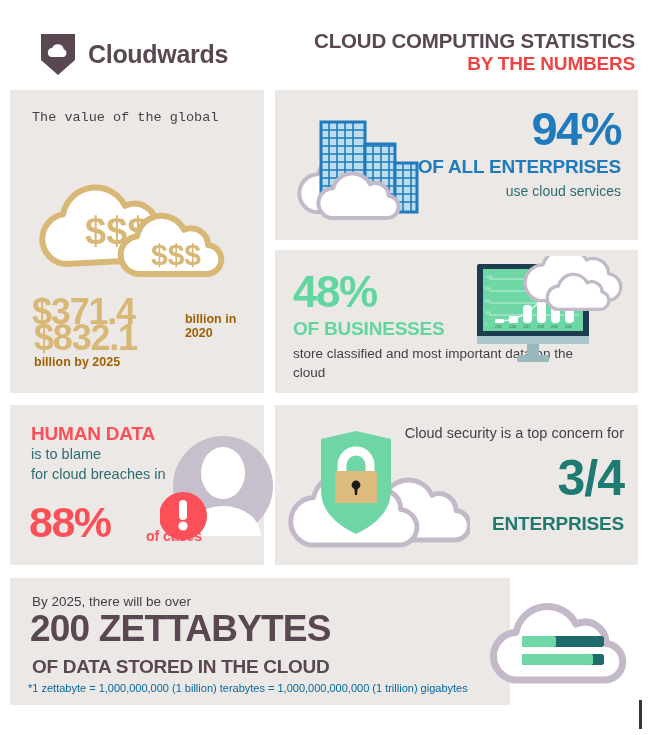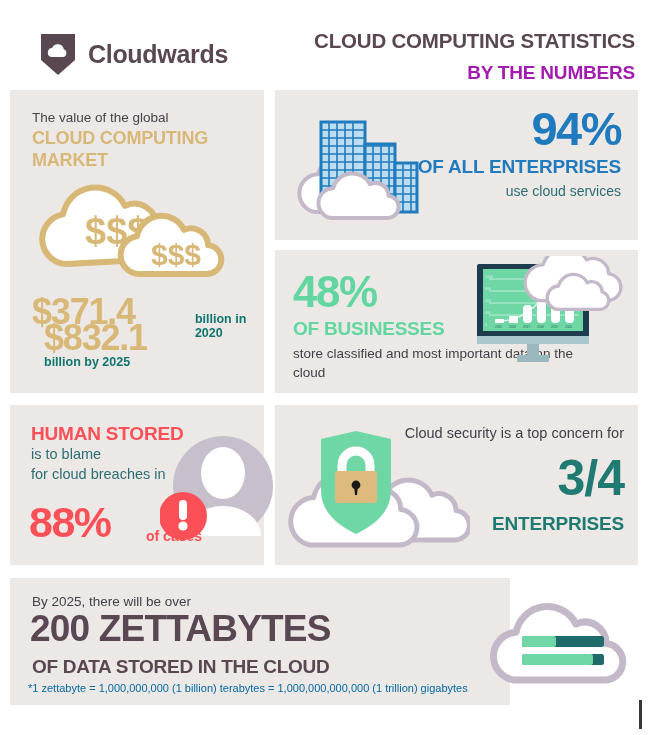--- a/index.html
+++ b/index.html
@@ -20,43 +20,43 @@
   .logo-text{
     font-size:25px;font-weight:700;color:#594752;letter-spacing:-0.3px;
     font-family:"Liberation Sans", sans-serif;
   }
   .title-block{position:absolute;right:25px;top:30px;text-align:right;}
   .title-main{
     font-size:20.5px;font-weight:800;color:#594752;letter-spacing:-0.2px;
     line-height:1.08;white-space:nowrap;
   }
   .title-sub{
-    font-size:19px;font-weight:800;color:#a21caf;letter-spacing:-0.2px;
-    line-height:1.1;margin-top:11px;white-space:nowrap;
+    font-size:19px;font-weight:800;color:#ef4444;letter-spacing:-0.2px;
+    line-height:1.1;margin-top:2px;white-space:nowrap;
   }
 
   
   .panel{position:absolute;background:#ece8e6;}
   #panel-market{left:10px;top:90px;width:254px;height:303px;}
   #panel-enterprises{left:275px;top:90px;width:363px;height:150px;}
   #panel-businesses{left:275px;top:250px;width:363px;height:143px;}
   #panel-humanerror{left:10px;top:405px;width:254px;height:160px;}
   #panel-security{left:275px;top:405px;width:363px;height:160px;}
   #panel-zettabytes{left:10px;top:578px;width:500px;height:127px;}
 
   
-  .mk-lead{position:absolute;left:22px;top:20px;font-size:13.5px;color:#4a3f48;font-weight:500;}
+  .mk-lead{position:absolute;left:22px;top:20px;font-size:13.5px;color:#4a3f48;font-weight:500;font-family:Liberation Mono, monospace;}
   .mk-head{position:absolute;left:22px;top:38px;font-size:18px;font-weight:800;color:#d8b877;
           line-height:1.22;letter-spacing:-0.2px;width:220px;}
   .mk-clouds{position:absolute;left:22px;top:88px;width:220px;height:100px;}
   .mk-row{position:absolute;display:flex;align-items:baseline;}
   .mk-row.r1{left:22px;top:204px;gap:48px;}
   .mk-row.r2{left:22px;top:230px;flex-direction:column;}
   .mk-big{font-size:36px;font-weight:800;color:#d8b877;letter-spacing:-1.2px;line-height:1;}
-  .mk-small{font-size:12.5px;font-weight:700;color:#0f766e;margin-left:12px;position:relative;top:-1px;}
+  .mk-small{font-size:12.5px;font-weight:700;color:#a16207;margin-left:2px;position:relative;top:-1px;}
 
   
   .ent-icon{position:absolute;left:12px;top:16px;width:160px;height:120px;}
   .ent-txt{position:absolute;right:17px;top:16px;text-align:right;}
   .ent-pct{font-size:47px;font-weight:800;color:#1f7bbd;line-height:0.98;letter-spacing:-1.5px;}
   .ent-sub{font-size:19px;font-weight:800;color:#1f7bbd;letter-spacing:-0.2px;margin-top:4px;}
   .ent-note{font-size:14px;color:#2b6d72;font-weight:500;margin-top:5px;}
 
   
   .bus-pct{position:absolute;left:18px;top:20px;font-size:44px;font-weight:800;color:#62d6a0;
@@ -105,21 +105,20 @@
       <span class="logo-text">Cloudwards</span>
     </div>
     <div class="title-block">
       <div class="title-main">CLOUD COMPUTING STATISTICS</div>
       <div class="title-sub">BY THE NUMBERS</div>
     </div>
   </div>
 
   <div class="panel" id="panel-market">
     <div class="mk-lead">The value of the global</div>
-    <div class="mk-head">CLOUD COMPUTING MARKET</div>
 
     <div class="mk-clouds">
       <svg width="220" height="100" viewBox="0 0 220 100">
         <path d="M34 86 a25 25 0 0 1 -3 -49.6 a33 33 0 0 1 62 -8.5 a22 22 0 0 1 31.5 20 a17 17 0 0 1 -3.5 33.6 Z" fill="#ffffff" stroke="#d8b877" stroke-width="6" stroke-linejoin="round"></path>
         <text x="53" y="66" font-family="Liberation Sans, sans-serif" font-size="38" font-weight="800" fill="#d8b877">$$$</text>
         <path d="M107 96 a19 19 0 0 1 -2 -37.8 a25 25 0 0 1 47 -6.4 a17 17 0 0 1 24 15.2 a13 13 0 0 1 -2.6 29 Z" fill="#ffffff" stroke="#d8b877" stroke-width="6" stroke-linejoin="round"></path>
         <text x="119" y="87" font-family="Liberation Sans, sans-serif" font-size="30" font-weight="800" fill="#d8b877">$$$</text>
       </svg>
     </div>
 
@@ -223,21 +222,21 @@
     <div class="he-avatar">
       <svg width="115" height="120" viewBox="0 0 115 120">
         <circle cx="63" cy="53" r="50" fill="#c8bfcc"></circle>
         <ellipse cx="63" cy="40" rx="22" ry="26" fill="#ffffff"></ellipse>
         <path d="M25 103 a38 30 0 0 1 76 0 Z" fill="#ffffff"></path>
         <circle cx="23" cy="83" r="24" fill="#fb5058"></circle>
         <rect x="19" y="67" width="8" height="20" rx="4" fill="#ffffff"></rect>
         <circle cx="23" cy="93" r="4.6" fill="#ffffff"></circle>
       </svg>
     </div>
-    <div class="he-title">HUMAN STORED</div>
+    <div class="he-title">HUMAN DATA</div>
     <div class="he-line l1">is to blame</div>
     <div class="he-line l2">for cloud breaches in</div>
     <div class="he-pct">88%</div>
     <div class="he-cases">of cases</div>
   </div>
 
   <div class="panel" id="panel-security">
     <div class="sec-icon">
       <svg width="190" height="145" viewBox="0 0 190 145">
         <path d="M100 125 a20 20 0 0 1 3 -39.6 a26 26 0 0 1 49 -5.3 a17 17 0 0 1 24 15.4 a14 14 0 0 1 -2.8 29.5 Z" fill="#ffffff" stroke="#c4b9c9" stroke-width="5" stroke-linejoin="round"></path>

